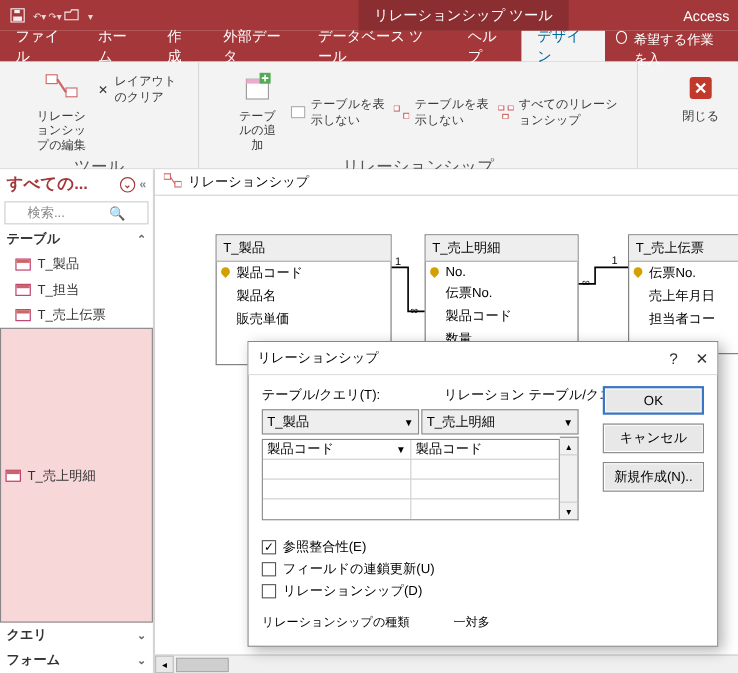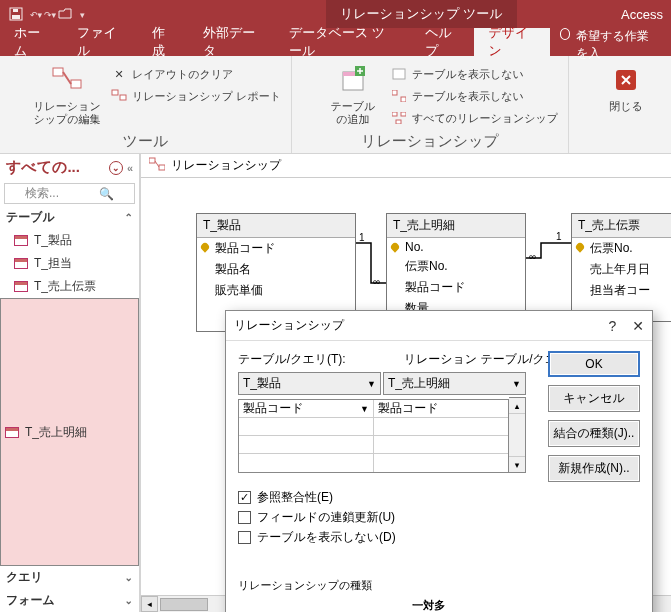--- a/index.html
+++ b/index.html
@@ -9,21 +9,21 @@
   .titlebar { height: 28px; background: #a4373a; color: #fff; display: flex; align-items: center; }
   .qat { display: flex; align-items: center; gap: 6px; padding: 0 8px; }
   .qat-icon { width: 16px; height: 16px; display: flex; align-items: center; justify-content: center; color:#fff; opacity:.9; }
   .qat-sep { width: 8px; height: 8px; font-size: 9px; opacity:.8; }
   .title-context { margin-left: 230px; padding: 0 14px; background: #8a2e31; height: 100%; display: flex; align-items: center; font-size: 13px; }
   .title-right { margin-left: auto; padding-right: 8px; font-size: 13px; }
 
   
   .ribbon-tabs { height: 28px; background: #a4373a; color: #fff; display: flex; align-items: stretch; }
   .rib-tab { padding: 0 14px; display: flex; align-items: center; font-size: 13px; cursor: default; }
-  .rib-tab.active { background: #f3f3f3; color: #b91c1c; }
+  .rib-tab.active { background: #f3f3f3; color: #0369a1; }
   .tellme { display:flex; gap:6px; padding:0 10px; font-size:12px; }
   .bulb { width:12px; height:12px; border:1px solid #fff; border-radius:50%; }
 
   
   .ribbon { background: #f3f3f3; border-bottom: 1px solid #d4d4d4; display: flex; height: 98px; }
   .rgroup { border-right: 1px solid #d9d9d9; padding: 4px 10px 2px; display: flex; flex-direction: column; }
   .rgroup .row { display: flex; gap: 10px; flex:1; }
   .rgroup .glabel { text-align: center; font-size: 15px; color: #555; padding-top: 2px; }
   .big-btn { display:flex; flex-direction:column; align-items:center; justify-content:flex-start; width:68px; gap:4px; padding-top:4px;margin-left:23px;}
   .big-btn .icn { width:32px; height:32px; display:flex; align-items:center; justify-content:center; }
@@ -73,21 +73,21 @@
   .grid-wrap { display:flex; }
   .gscroll { width:17px; background:#f0f0f0; border:1px solid #888; border-left:none; display:flex; flex-direction:column;}
   .garr { height:16px; display:flex;align-items:center;justify-content:center; font-size:9px; border-bottom:1px solid #ccc;}
   .garr:last-child{border-bottom:none; border-top:1px solid #ccc; margin-top:auto;}
   .btn-col { position:absolute; right:12px; top:64px; display:flex; flex-direction:column; gap:8px;}
   .dbtn { width:92px; padding:4px 0; border:1px solid #888; background:#e8e8e8; font-size:12px; text-align:center; box-shadow: inset 0 0 0 1px #fff;}
   .dbtn.primary { border:2px solid #3a76c4; }
   .chk { display:flex; align-items:center; gap:6px; font-size:12px; margin:3px 0;}
   .chk .box { width:13px; height:13px; border:1px solid #555; display:flex;align-items:center;justify-content:center; font-size:11px;}
   .reltype { display:flex; align-items:center; gap:40px; font-size:11px; margin-top:12px;}
-  .reltype .val { font-weight:bold;margin-top:40px; }
+  .reltype .val { font-weight:normal; }
 
   .hscroll { position:absolute; bottom:0; left:0; right:0; height:17px; background:#f0f0f0; border-top:1px solid #ccc; display:flex; align-items:center;}
   .hsbtn { width:17px; height:100%; border:1px solid #bbb; background:#e8e8e8; display:flex;align-items:center;justify-content:center; font-size:9px;}
   .hsthumb { width:48px; height:13px; background:#cfcfcf; border:1px solid #aaa; margin-left:2px;}
 </style>
 </head>
 <body>
 
 <div class="titlebar">
   <div class="qat">
@@ -105,22 +105,22 @@
           <path d="M1 3 h5 l1 -2 h6 v9 h-12z" fill="none" stroke="#fff"></path>
         </svg>
       </span>
     <span class="qat-sep">▾</span>
   </div>
   <div class="title-context">リレーションシップ ツール</div>
   <div class="title-right">Access</div>
 </div>
 
 <div class="ribbon-tabs">
+  <div class="rib-tab">ファイル</div>
   <div class="rib-tab">ホーム</div>
-  <div class="rib-tab">ファイル</div>
   <div class="rib-tab">作成</div>
   <div class="rib-tab">外部データ</div>
   <div class="rib-tab">データベース ツール</div>
   <div class="rib-tab">ヘルプ</div>
   <div class="rib-tab active">デザイン</div>
   <div class="tellme">
     <span class="bulb"></span>
     <span>希望する作業を入</span>
   </div>
 </div>
@@ -136,48 +136,39 @@
               <path d="M12 6 L20 18" stroke="#c66" stroke-width="2"></path>
             </svg>
           </span>
         <span class="lbl">リレーションシップの編集</span>
       </div>
       <div style="display:flex;flex-direction:column;gap:2px;padding-top:4px;">
         <div class="small-btn">
           <span class="small-icn">✕</span>
           <span>レイアウトのクリア</span>
         </div>
-        <div class="small-btn">
-          <span class="small-icn">
-              <svg width="16" height="14" viewBox="0 0 16 14">
-                <rect x="1" y="1" width="6" height="5" stroke="#c66" fill="#fff"></rect>
-                <rect x="9" y="6" width="6" height="5" stroke="#c66" fill="#fff"></rect>
-              </svg>
-            </span>
-          <span>リレーションシップ レポート</span>
-        </div>
       </div>
     </div>
     <div class="glabel">ツール</div>
   </div>
 
   <div class="rgroup">
     <div class="row">
       <div class="big-btn" style="width:56px;">
         <span class="icn">
             <svg width="28" height="28" viewBox="0 0 28 28">
               <rect x="4" y="6" width="20" height="18" fill="#fff" stroke="#999"></rect>
               <rect x="4" y="6" width="20" height="4" fill="#eac"></rect>
               <rect x="16" y="0" width="10" height="10" fill="#5a5"></rect>
               <path d="M21 2 v6 M18 5 h6" stroke="#fff" stroke-width="1.5"></path>
             </svg>
           </span>
         <span class="lbl">テーブルの追加</span>
       </div>
-      <div style="display:flex;flex-direction:column;gap:2px;padding-top:4px;">
+      <div style="display:flex;flex-direction:row;gap:2px;padding-top:4px;">
         <div class="small-btn">
           <span class="small-icn">
               <svg width="14" height="12">
                 <rect x="1" y="1" width="12" height="10" stroke="#aaa" fill="#fff"></rect>
               </svg>
             </span>
           <span>テーブルを表示しない</span>
         </div>
         <div class="small-btn">
           <span class="small-icn">
@@ -364,36 +355,35 @@
         <div class="gscroll">
           <div class="garr">▴</div>
           <div class="garr">▾</div>
         </div>
       </div>
     </div>
 
     <div class="btn-col" style="top:10px;">
       <div class="dbtn primary">OK</div>
       <div class="dbtn">キャンセル</div>
-      <div class="dbtn">結合の種類(J)..</div>
       <div class="dbtn">新規作成(N)..</div>
     </div>
 
     <div style="margin-top:16px;">
       <div class="chk">
           <span class="box">✓</span>
           <span>参照整合性(E)</span>
         </div>
       <div class="chk">
           <span class="box"></span>
           <span>フィールドの連鎖更新(U)</span>
         </div>
       <div class="chk">
           <span class="box"></span>
-          <span>テーブルを表示しない(D)</span>
+          <span>リレーションシップ(D)</span>
         </div>
     </div>
 
     <div class="reltype">
       <span>リレーションシップの種類</span>
       <span class="val">一対多</span>
     </div>
   </div>
 </div>
 

